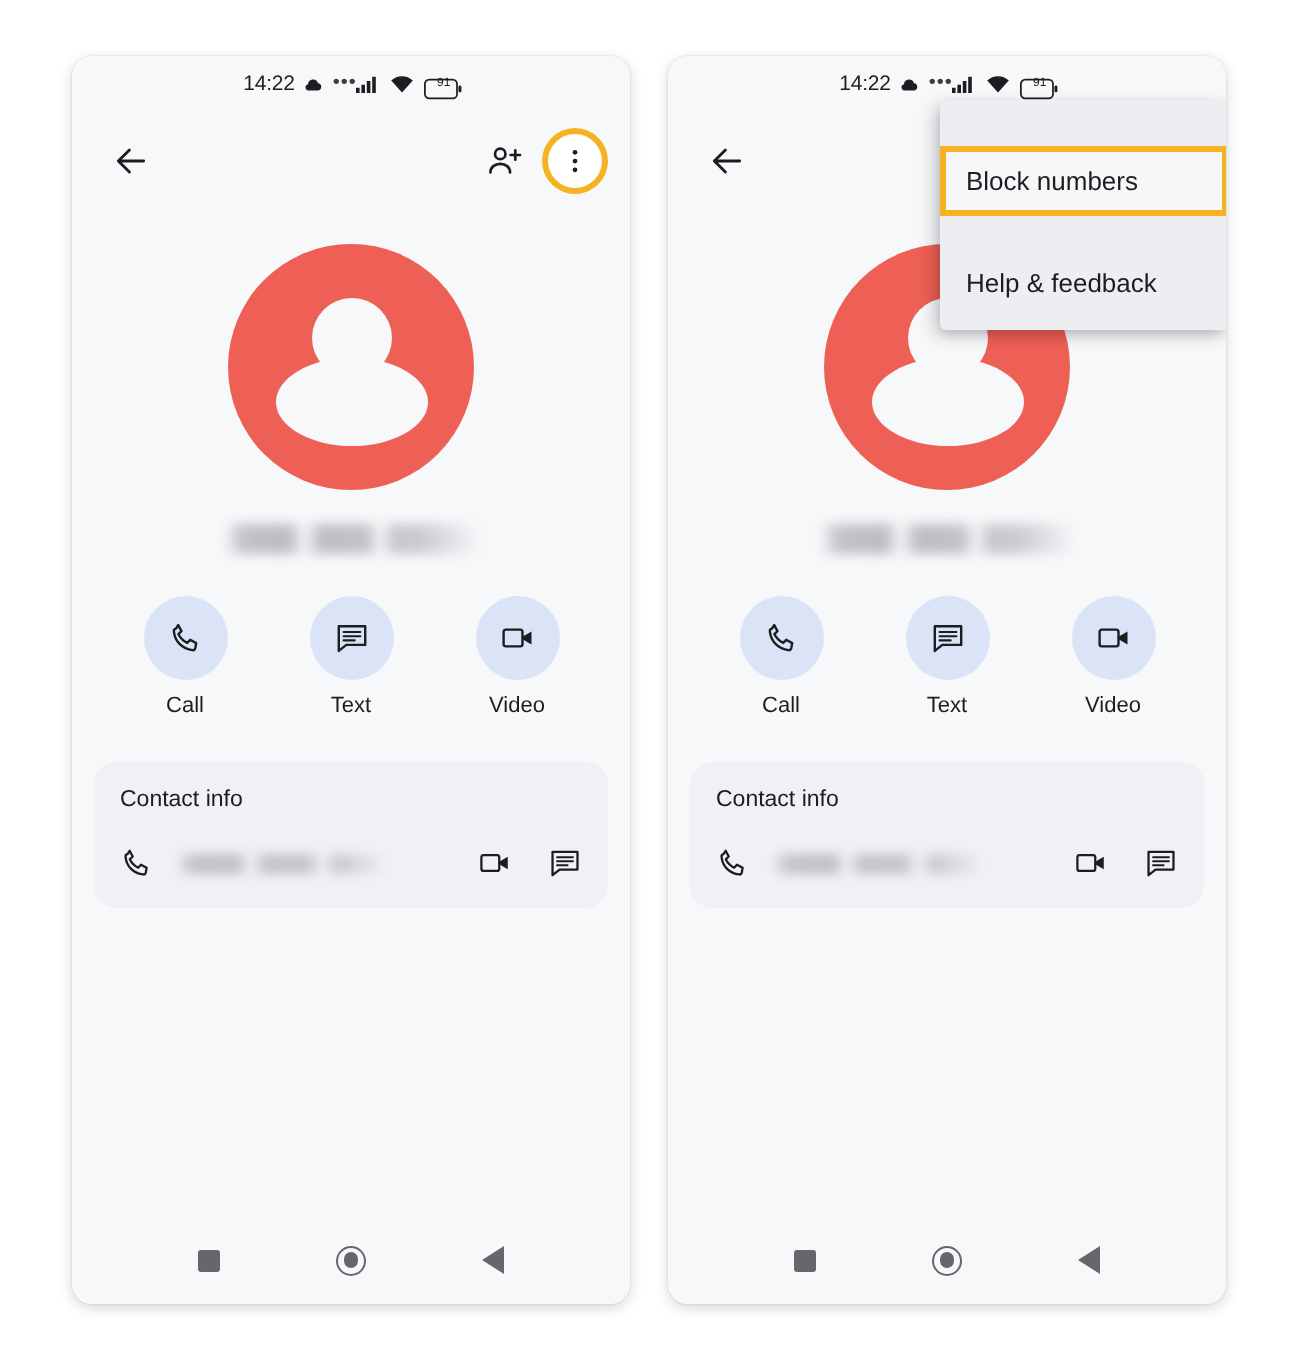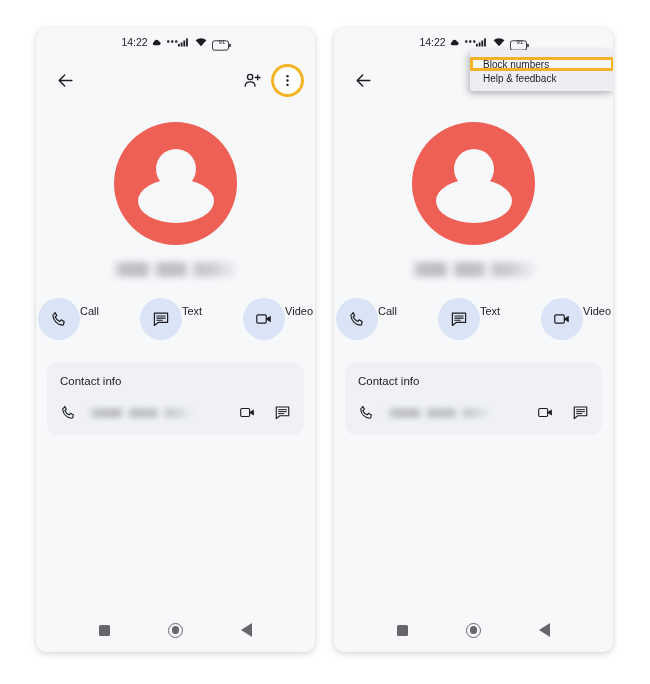--- a/index.html
+++ b/index.html
@@ -153,21 +153,21 @@
   }
 
   
   .actions {
     margin-top: 21px;
     display: flex;
     justify-content: center;
     gap: 41px;
     background: #f7f8fa;
   }
-  .action { display: flex; flex-direction: row; align-items: flex-start; }
+  .action { display: flex; flex-direction: column; align-items: center; }
   .action-circle {
     width: 42px;
     height: 42px;
     border-radius: 50%;
     background: #dbe3f7;
     display: flex;
     align-items: center;
     justify-content: center;
   }
   .action-label {
@@ -263,26 +263,27 @@
     top: 22px;
     left: 136px;
     right: 0;
     background: #eceef1;
     border-radius: 3px 0 0 3px;
     box-shadow: -3px 3px 9px rgba(0,0,0,0.18), 0 2px 5px rgba(0,0,0,0.12);
     padding: 7px 0 6px 0;
     z-index: 20;
   }
   .menu-item {
-    height: 14px;
+    height: 35px;
     display: flex;
     align-items: center;
     padding-left: 13px;
-    font-size: 10px;
+    font-size: 13px;
     color: #1c1d20;
+    margin-top: 16px;
   }
   .menu-item.highlighted {
     box-shadow: inset 0 0 0 3px #f5b324;
     background: #f6f7f8;
     margin-right: -1px;
   }
 
   .stack { position: relative; height: 100%; }
 </style>
 </head>

